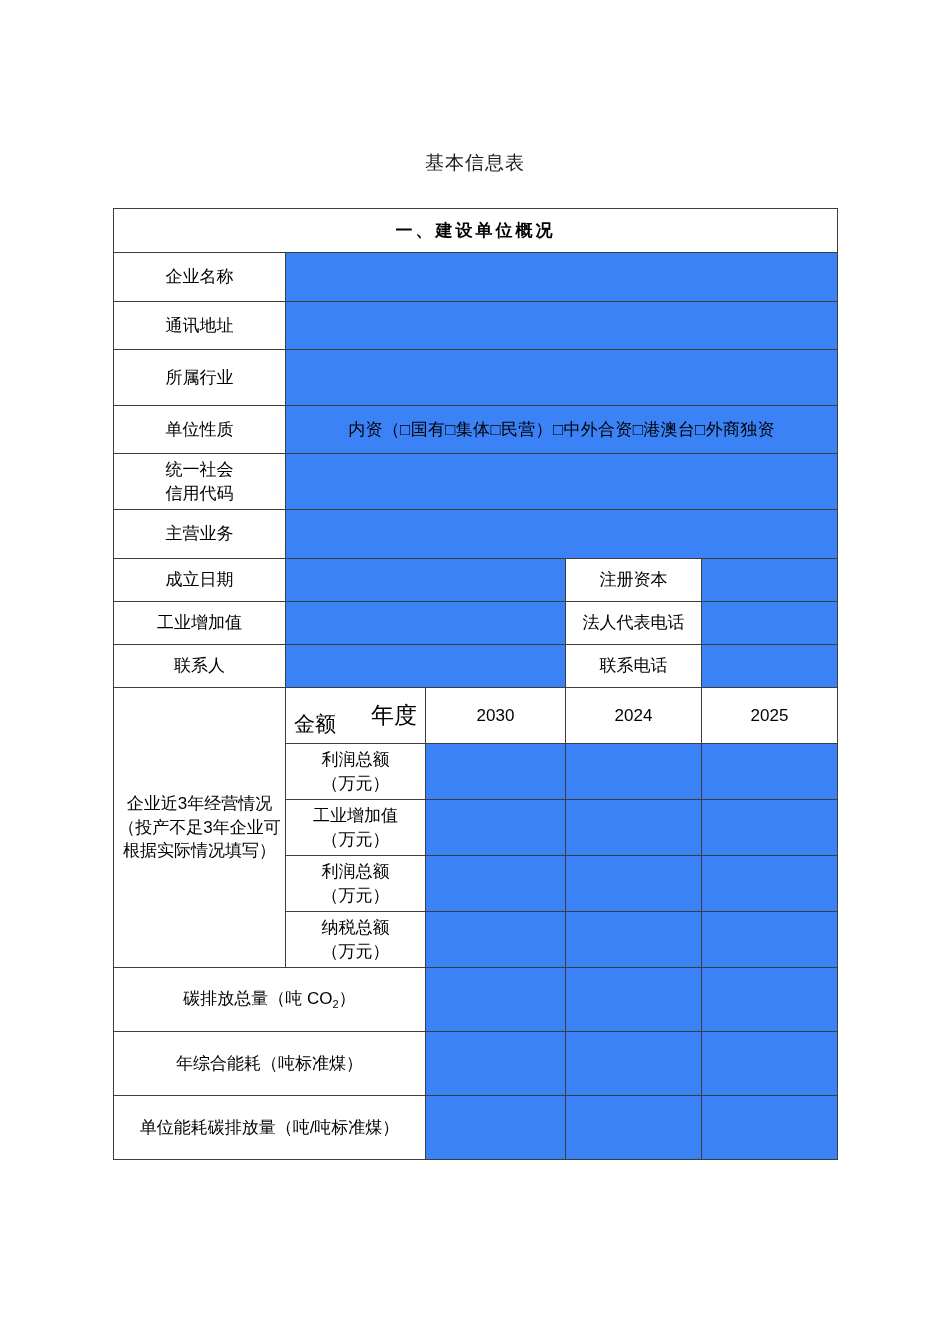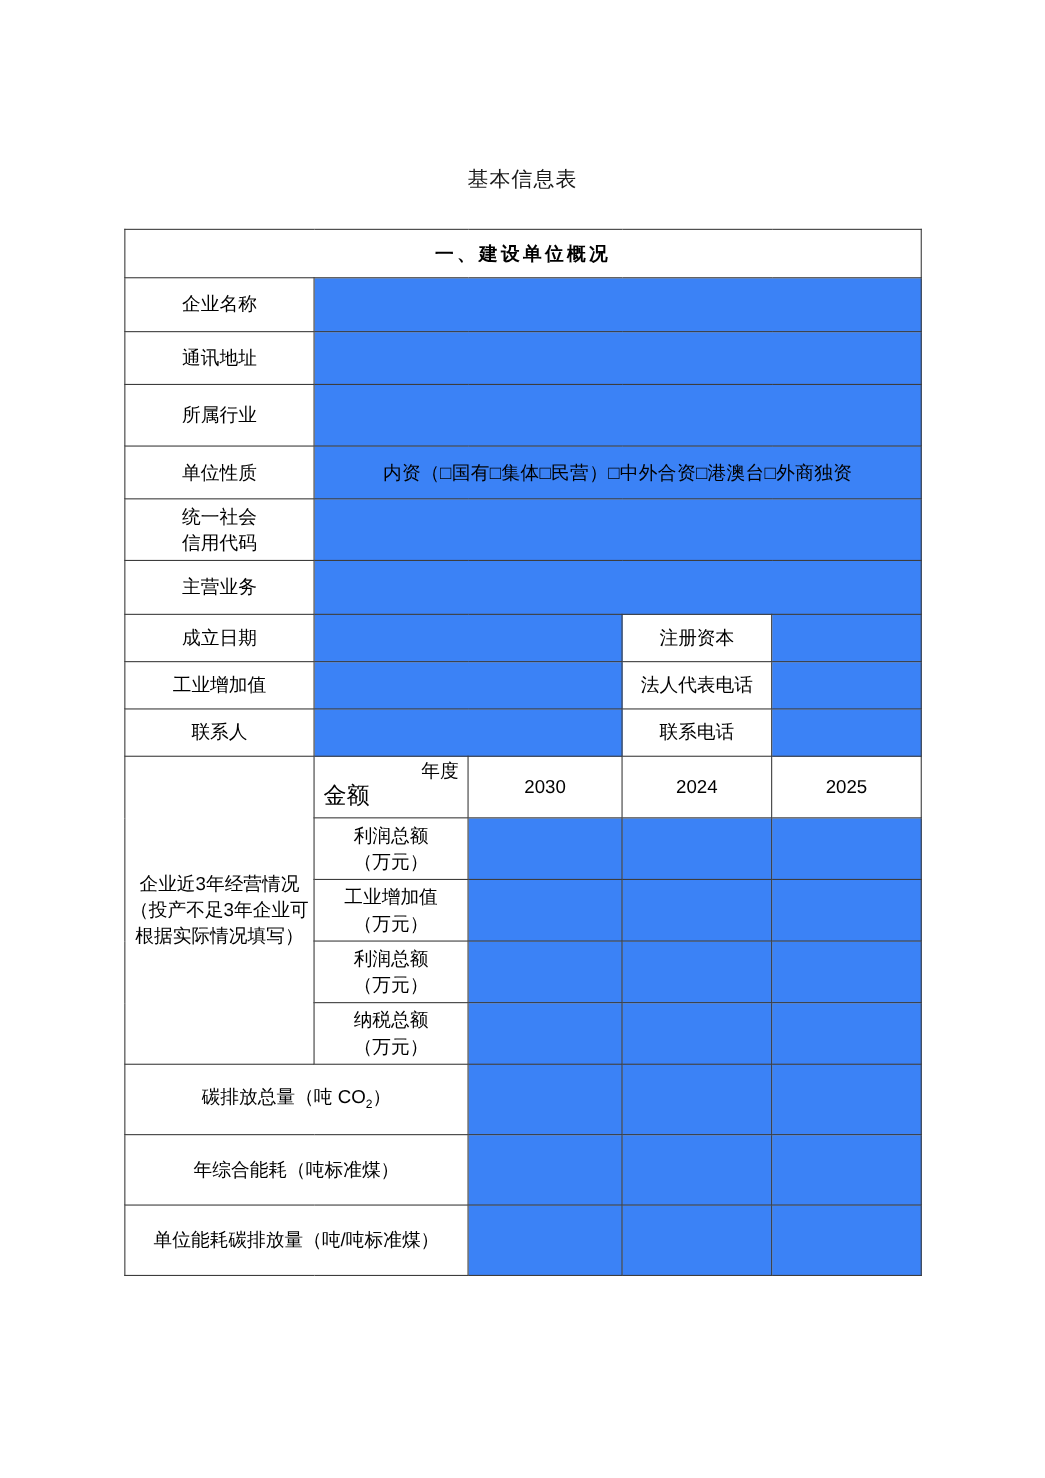--- a/index.html
+++ b/index.html
@@ -95,23 +95,23 @@
   }
   .corner-inner {
     position: relative;
     width: 100%;
     height: 100%;
     box-sizing: border-box;
     padding: 3px 7px 3px 7px;
   }
   .corner-year {
     position: absolute;
-    top: 1px;
+    top: 12px;
     right: 8px;
-    font-size: 17px;
+    font-size: 23px;
   }
   .corner-amount {
     position: absolute;
     bottom: 4px;
     left: 8px;
     font-size: 21px;
   }
 
   .year-head {
     font-family: "Liberation Serif", "DejaVu Serif", serif;

